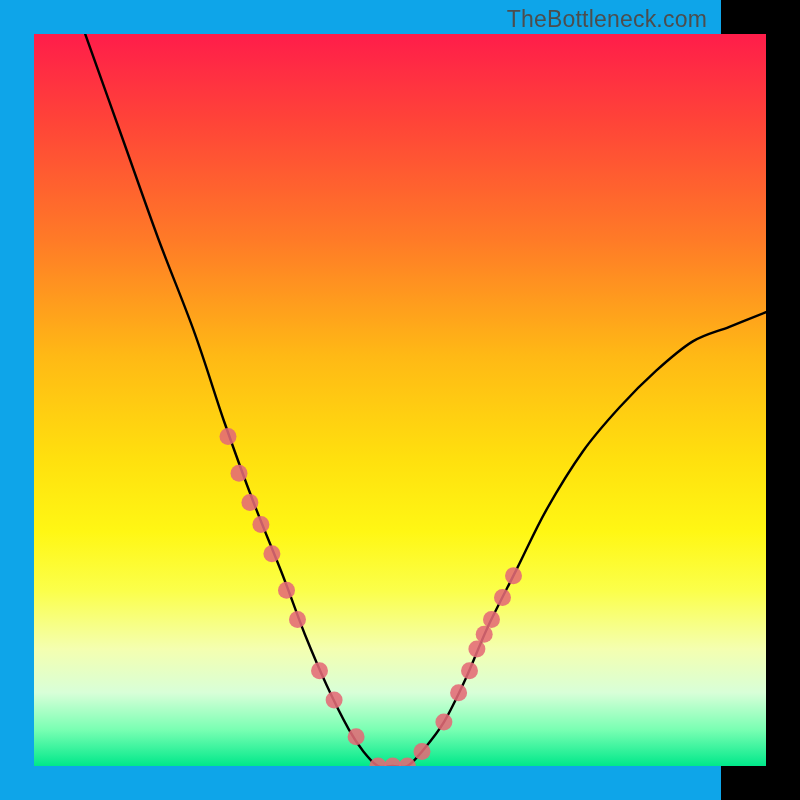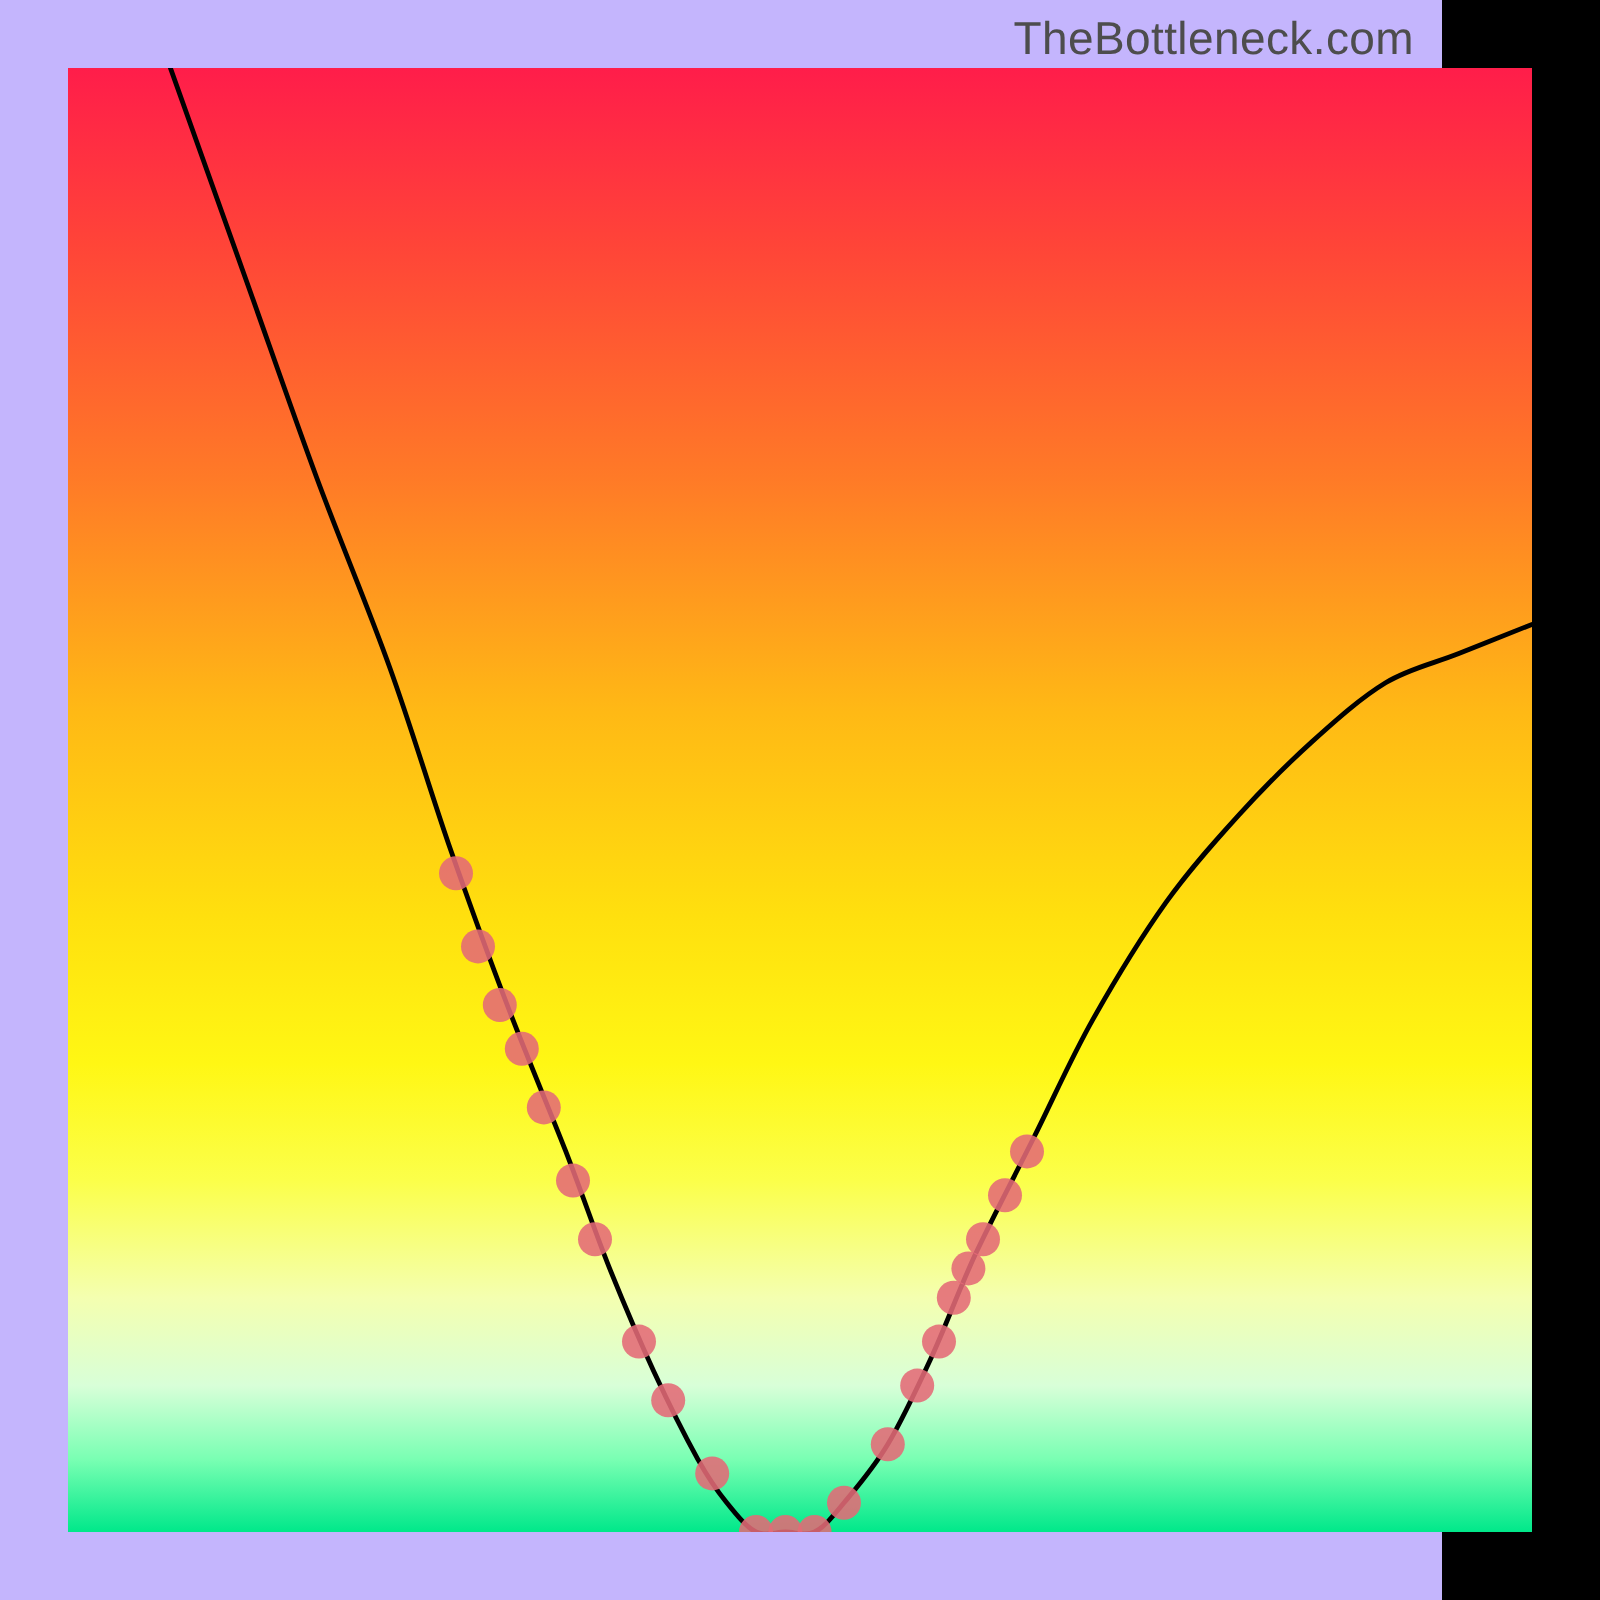--- a/index.html
+++ b/index.html
@@ -8,21 +8,21 @@
     width: 800px;
     height: 800px;
     overflow: hidden;
     background: #000;
     font-family: Arial, Helvetica, sans-serif;
   }
   .frame {
     position: relative;
     width: 721px;
     height: 800px;
-    background: #c4b5fd;
+    background: #0ea5e9;
   }
   .watermark {
     position: absolute;
     top: 6px;
     right: 14px;
     color: #4d4d4d;
     font-size: 23px;
     font-weight: 500;
     letter-spacing: 0.2px;
   }

